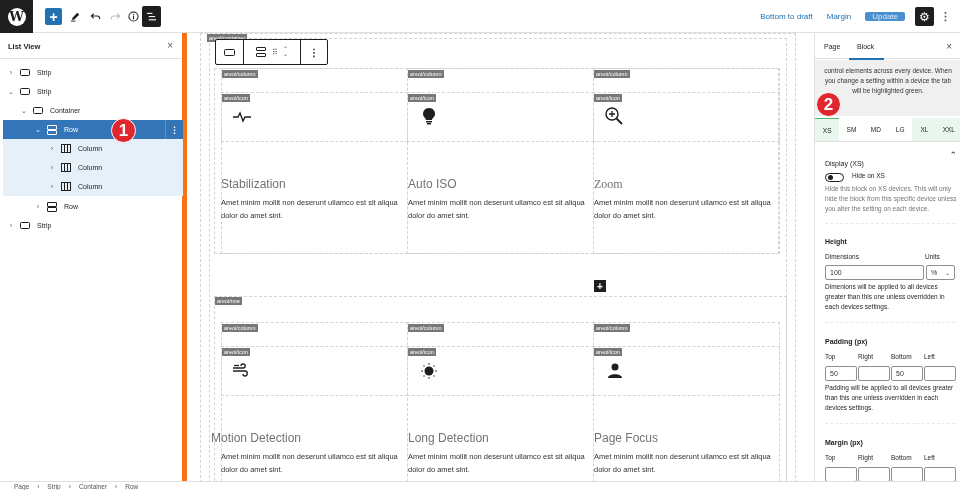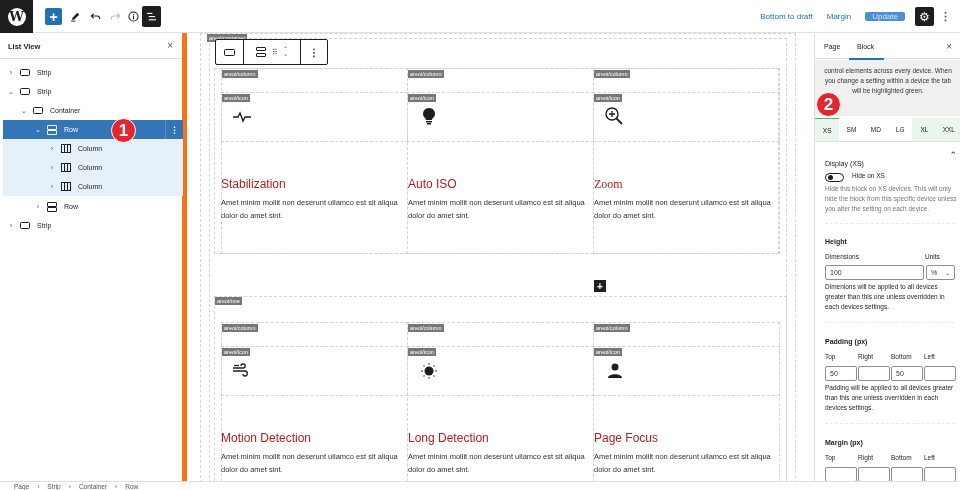--- a/index.html
+++ b/index.html
@@ -43,21 +43,21 @@
   .lv-kebab { position: absolute; right: 0; top: 0; width: 18px; height: 19px; border-left: 1px solid #5a8fc6; display: flex; align-items: center; justify-content: center; color: #fff; font-size: 9px; font-weight: bold; }
   .badge { position: absolute; width: 25px; height: 25px; border-radius: 50%; background: #e0262e; color: #fff; font-size: 17px; font-weight: bold; display: flex; align-items: center; justify-content: center; border: 1px solid #fff; }
 
   
   .canvas { position: absolute; left: 187px; top: 33px; width: 627px; height: 448px; background: #fff; overflow: hidden; }
   .dash { position: absolute; border: 1px dashed #d4d4d4; }
   .tag { position: absolute; background: #777; color: #fff; font-size: 5.5px; padding: 1px 2px; line-height: 6px; font-family: "Liberation Sans", sans-serif; }
   .block-toolbar { position: absolute; left: 28px; top: 6px; height: 26px; display: flex; background: #fff; border: 1px solid #1e1e1e; border-radius: 2px; }
   .bt-seg { height: 24px; display: flex; align-items: center; justify-content: center; border-right: 1px solid #1e1e1e; padding: 0 6px; gap: 6px; }
   .bt-seg:last-child { border-right: none; }
-  .card-title { position: absolute; font-size: 12px; color: #b91c1c; }
+  .card-title { position: absolute; font-size: 12px; color: #737373; }
   .card-text { position: absolute; font-size: 7.5px; line-height: 13px; color: #333; width: 182px; }
   .icon-glyph { position: absolute; width: 20px; height: 20px; }
   .insert-btn { position: absolute; left: 407px; top: 247px; width: 12px; height: 12px; background: #1e1e1e; color: #fff; font-size: 10px; display: flex; align-items: center; justify-content: center; font-weight: bold; }
 
   
   .sidebar { position: absolute; left: 814px; top: 33px; width: 146px; height: 448px; background: #fff; border-left: 1px solid #e0e0e0; overflow: hidden; }
   .sb-tabs { height: 26px; border-bottom: 1px solid #e0e0e0; position: relative; }
   .sb-tab { position: absolute; top: 10px; font-size: 7px; color: #1e1e1e; }
   .sb-tab.active::after { content: ""; position: absolute; left: -8px; right: -10px; top: 15px; height: 2px; background: #2271b1; }
   .sb-close { position: absolute; right: 8px; top: 8px; font-size: 10px; color: #555; }
@@ -259,21 +259,21 @@
 
     <div class="dash" style="left:34px; top:289px; width:187px; height:180px;"></div>
     <span class="tag" style="left:35px; top:291px;">areoi/column</span>
     <div class="dash" style="left:34px; top:313px; width:187px; height:50px;"></div>
     <span class="tag" style="left:35px; top:315px;">areoi/icon</span>
     <svg class="icon-glyph" style="left:44px; top:327px;" viewBox="0 0 20 20">
         <path d="M2 8 H12 C15 8 15 4 12 4 C10.5 4 10 5 10 6" stroke="#1e1e1e" stroke-width="1.3" fill="none"></path>
         <path d="M2 11 H14 C17 11 17 16 14 16 C12.5 16 12 15 12 14" stroke="#1e1e1e" stroke-width="1.3" fill="none"></path>
         <path d="M3 5.5 H8" stroke="#1e1e1e" stroke-width="1.3"></path>
       </svg>
-    <div class="card-title" style="left:34px; top:398px;">Motion Detection</div>
+    <div class="card-title" style="left:24px; top:398px;">Motion Detection</div>
     <div class="card-text" style="left:34px; top:417px;">Amet minim mollit non deserunt ullamco est sit aliqua dolor do amet sint.</div>
 
     <div class="dash" style="left:220px; top:289px; width:187px; height:180px;"></div>
     <span class="tag" style="left:221px; top:291px;">areoi/column</span>
     <div class="dash" style="left:220px; top:313px; width:187px; height:50px;"></div>
     <span class="tag" style="left:221px; top:315px;">areoi/icon</span>
     <svg class="icon-glyph" style="left:232px; top:328px;" viewBox="0 0 20 20">
         <circle cx="10" cy="10" r="4.5" fill="#1e1e1e"></circle>
         <g fill="#1e1e1e">
           <circle cx="10" cy="3" r="0.8"></circle>

